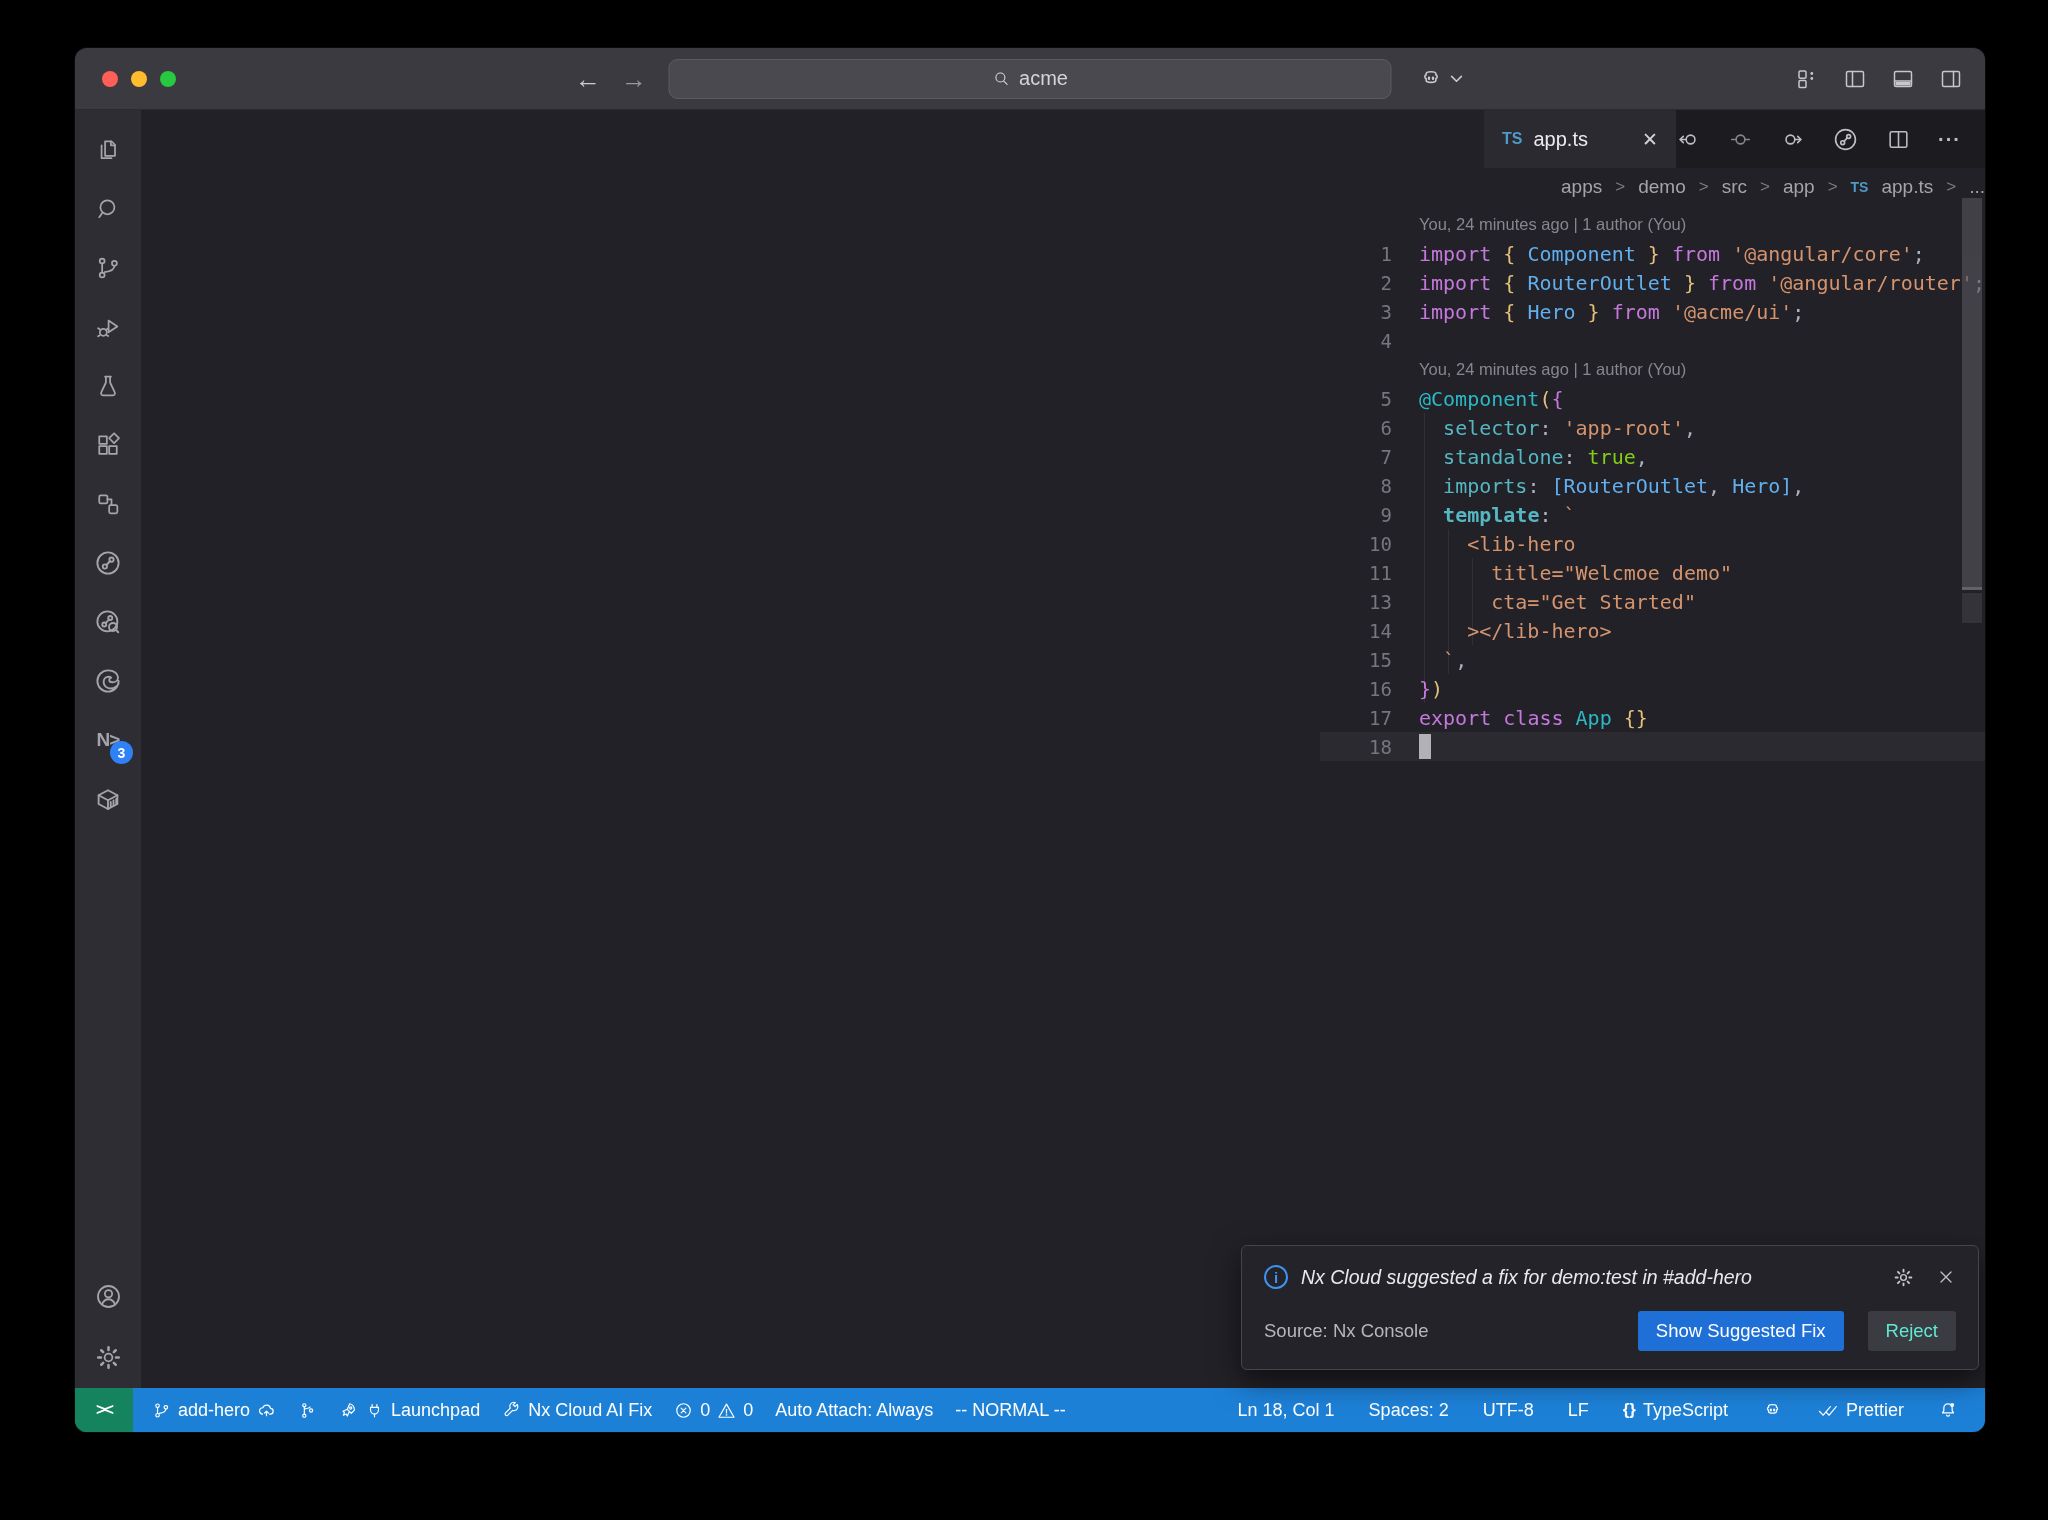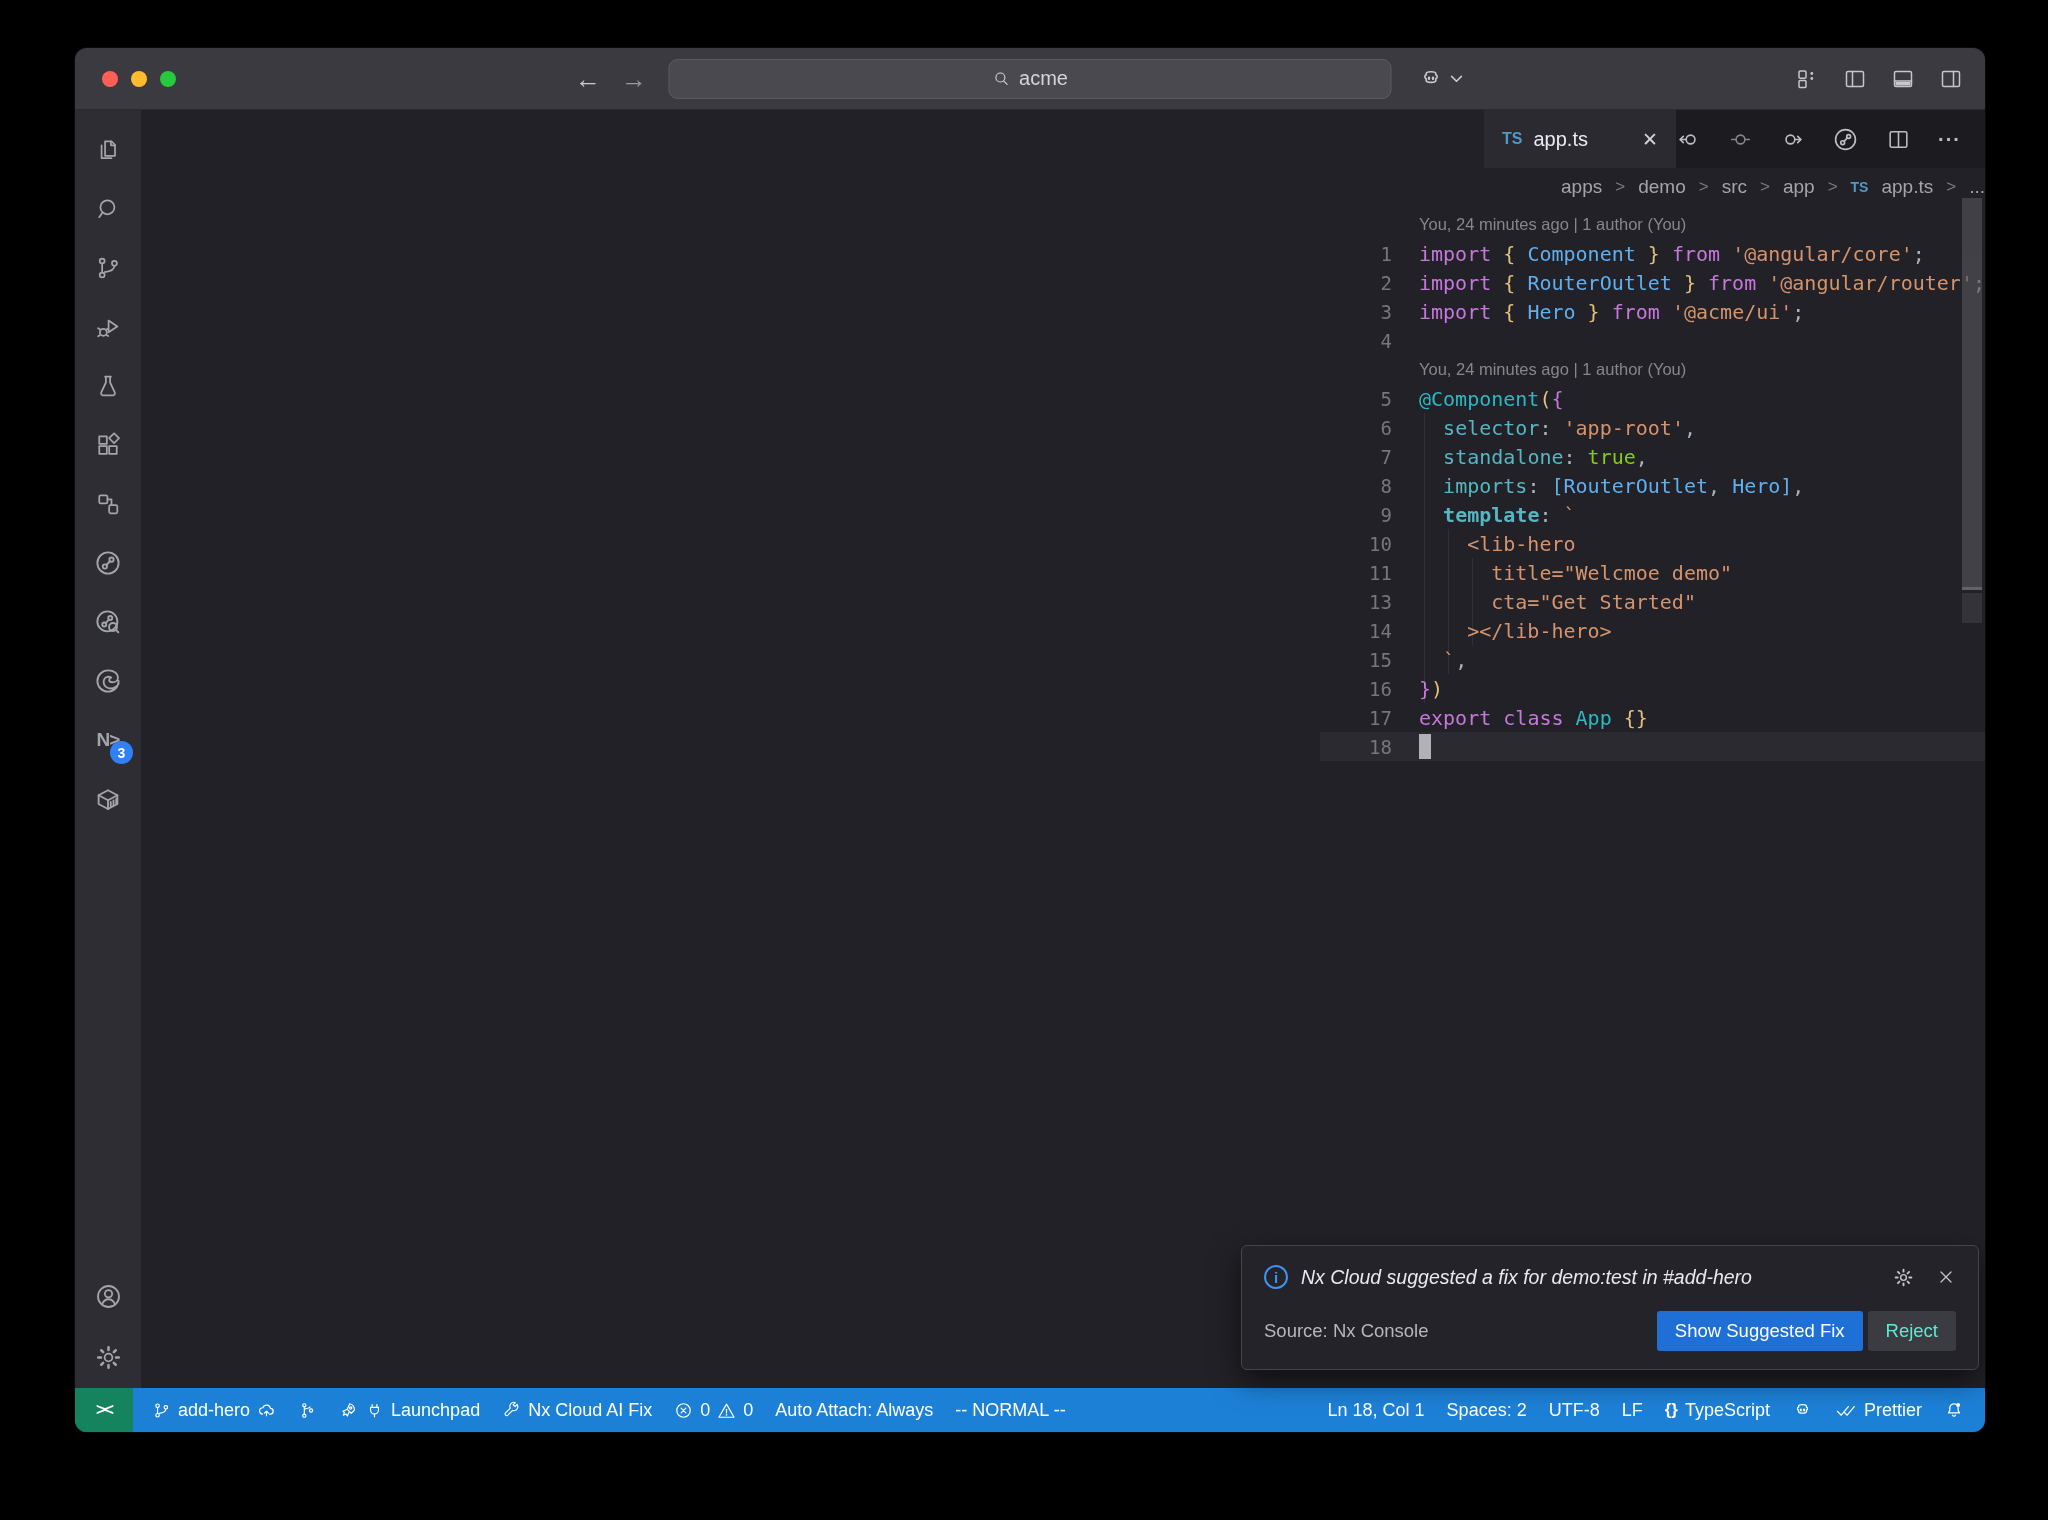--- a/index.html
+++ b/index.html
@@ -63,36 +63,36 @@
   .cursor { display:inline-block; width:12px; height:25px; background:#b2b2b6; vertical-align:-5px; }
   .iguide { position:absolute; width:1px; background:rgba(255,255,255,.07); }
   .vscroll { position:absolute; right:3px; width:20px; background:#55555b; opacity:.62; }
 
   
   .statusbar { height:44px; background:#1d80d7; flex:0 0 auto; display:flex; align-items:center;
                color:#fff; font-size:18px; }
   .remote { width:58px; height:100%; background:#15835e; display:flex; align-items:center;
             justify-content:center; font-weight:bold; font-size:17px; letter-spacing:-2px; }
   .sb-group-left { display:flex; align-items:center; margin-left:8px; }
-  .sb-group-right { display:flex; align-items:center; margin-left:auto; padding-right:10px; }
+  .sb-group-right { display:flex; align-items:center; margin-left:auto; padding-right:16px;gap:12px; }
   .sb-item { display:flex; align-items:center; gap:7px; padding:0 11px; white-space:nowrap; }
   .sb-braces { font-weight:bold; font-size:17px; }
 
   
   .toast { position:absolute; right:6px; bottom:62px; width:738px; background:#232329;
            border:1px solid #45454c; border-radius:6px; padding:19px 22px 18px;
            box-shadow:0 10px 30px rgba(0,0,0,.55); display:flex; flex-direction:column; gap:22px; z-index:9; }
   .toast-row1 { display:flex; align-items:center; gap:13px; }
   .info-ic { width:24px; height:24px; border-radius:50%; border:2px solid #3e94f0; color:#3e94f0;
              font-size:15px; font-weight:bold; display:flex; align-items:center; justify-content:center; flex:0 0 auto; }
   .toast-title { color:#eaeaec; font-size:19.5px;font-style:italic; }
   .toast-r1-icons { margin-left:auto; display:flex; gap:21px; color:#c4c4c9; align-items:center; }
   .toast-row2 { display:flex; align-items:center; }
   .toast-src { color:#b6b6bd; font-size:18.5px; }
-  .toast-btns { margin-left:auto; display:flex; gap:5px; }
+  .toast-btns { margin-left:auto; display:flex; gap:24px; }
   .btn { font-size:18.5px; padding:9px 18px; border-radius:3px; border:none;
          font-family:"Liberation Sans",sans-serif; }
   .btn-primary { background:#1f70d6; color:#fff; }
   .btn-secondary { background:#3b3b42; color:#5eead4; }
 
   .ic { fill:none; stroke:currentColor; stroke-width:1.5; stroke-linecap:round; stroke-linejoin:round; }
   .icf { fill:currentColor; stroke:none; }
 </style>
 </head>
 <body>

